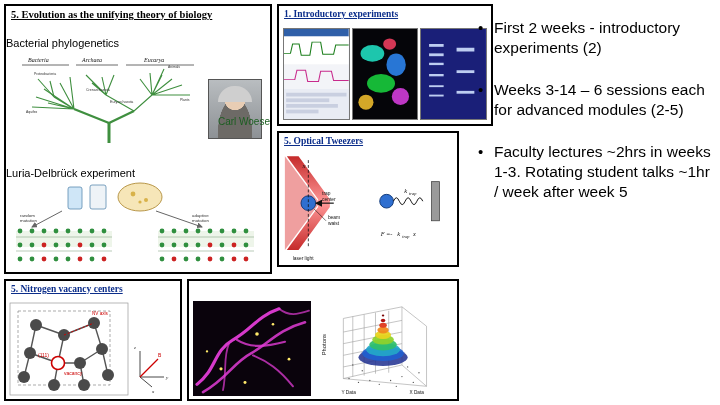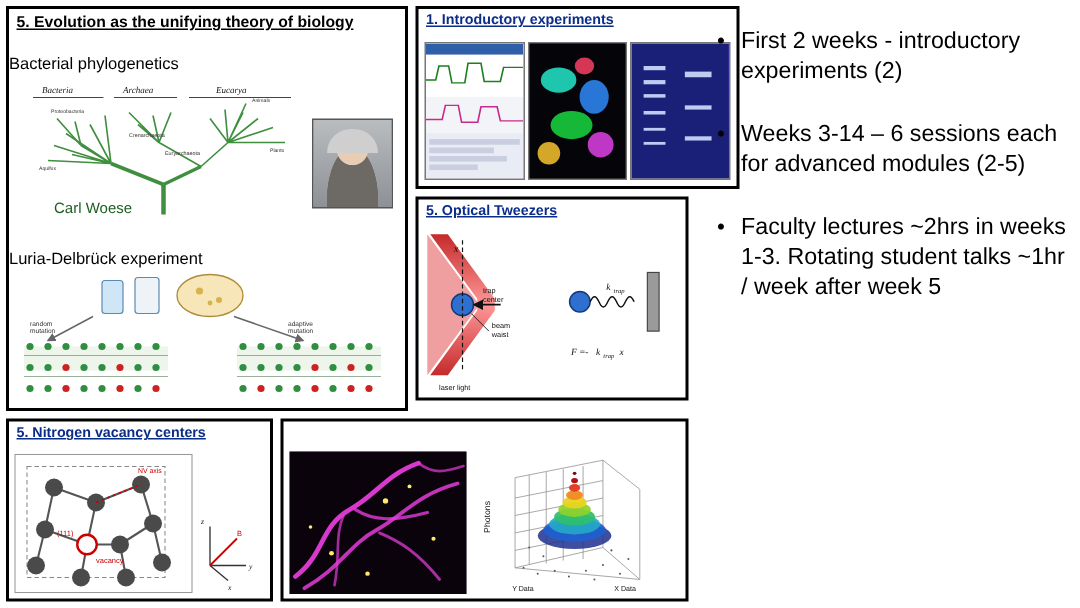--- a/index.html
+++ b/index.html
@@ -9,21 +9,21 @@
     font-family:"Liberation Sans", sans-serif;
     overflow:hidden;
     position:relative;
   }
   .slide{position:absolute;left:0;top:0;width:720px;height:405px;}
 
   
   .panel{position:absolute;border:2px solid #000;background:#fff;box-sizing:border-box;}
   .panel-title{
     font-weight:bold;font-size:10.5px;color:#000;
-    text-decoration:underline;padding:3px 5px 0 5px;line-height:1.15;
+    text-decoration:underline;padding:3px 5px 0 5px;line-height:1.15;font-family:Liberation Serif, serif;
   }
 
   
   #panel5{left:4px;top:4px;width:268px;height:270px;}
   #panel5 .panel-title{font-size:10.5px;}
   .p5-sub{
     font-size:11px;color:#000;margin-top:16px;
   }
   .tree-area{position:relative;height:100px;margin-top:2px;}
   .tree-svg{position:absolute;left:8px;top:0;}
@@ -34,22 +34,22 @@
       radial-gradient(circle at 50% 34%, #e8cdb4 0 22%, rgba(232,205,180,0) 23%),
       radial-gradient(ellipse at 50% 92%, #6d6a66 0 46%, rgba(109,106,102,0) 47%),
       linear-gradient(#b9bdc0,#8d9195);
     overflow:hidden;
   }
   .woese-photo .hair{
     position:absolute;left:9px;top:6px;width:34px;height:16px;border-radius:17px 17px 0 0;
     background:#cfcfcf;
   }
   .woese-caption{
-    position:absolute;left:0;right:0;bottom:6px;text-align:left;
-    font-size:10px;color:#1b5e20;font-style:normal;padding-left:30px;
+    position:absolute;left:0;right:0;bottom:24px;text-align:right;
+    font-size:10px;color:#1b5e20;font-style:normal;
   }
   .ld-area{position:relative;height:92px;margin-top:2px;}
 
   
   #panel1{left:277px;top:4px;width:216px;height:122px;}
   #panel1 .panel-title{font-size:9.5px;color:#0b2d8a;}
   .p1-imgs{position:absolute;left:4px;top:22px;right:4px;bottom:4px;display:flex;gap:2px;}
   .p1-img{flex:1;position:relative;overflow:hidden;border:1px solid #777;}
   .p1-a{background:linear-gradient(#f2f3f7,#dfe3ee);}
   .p1-b{background:#000;}

